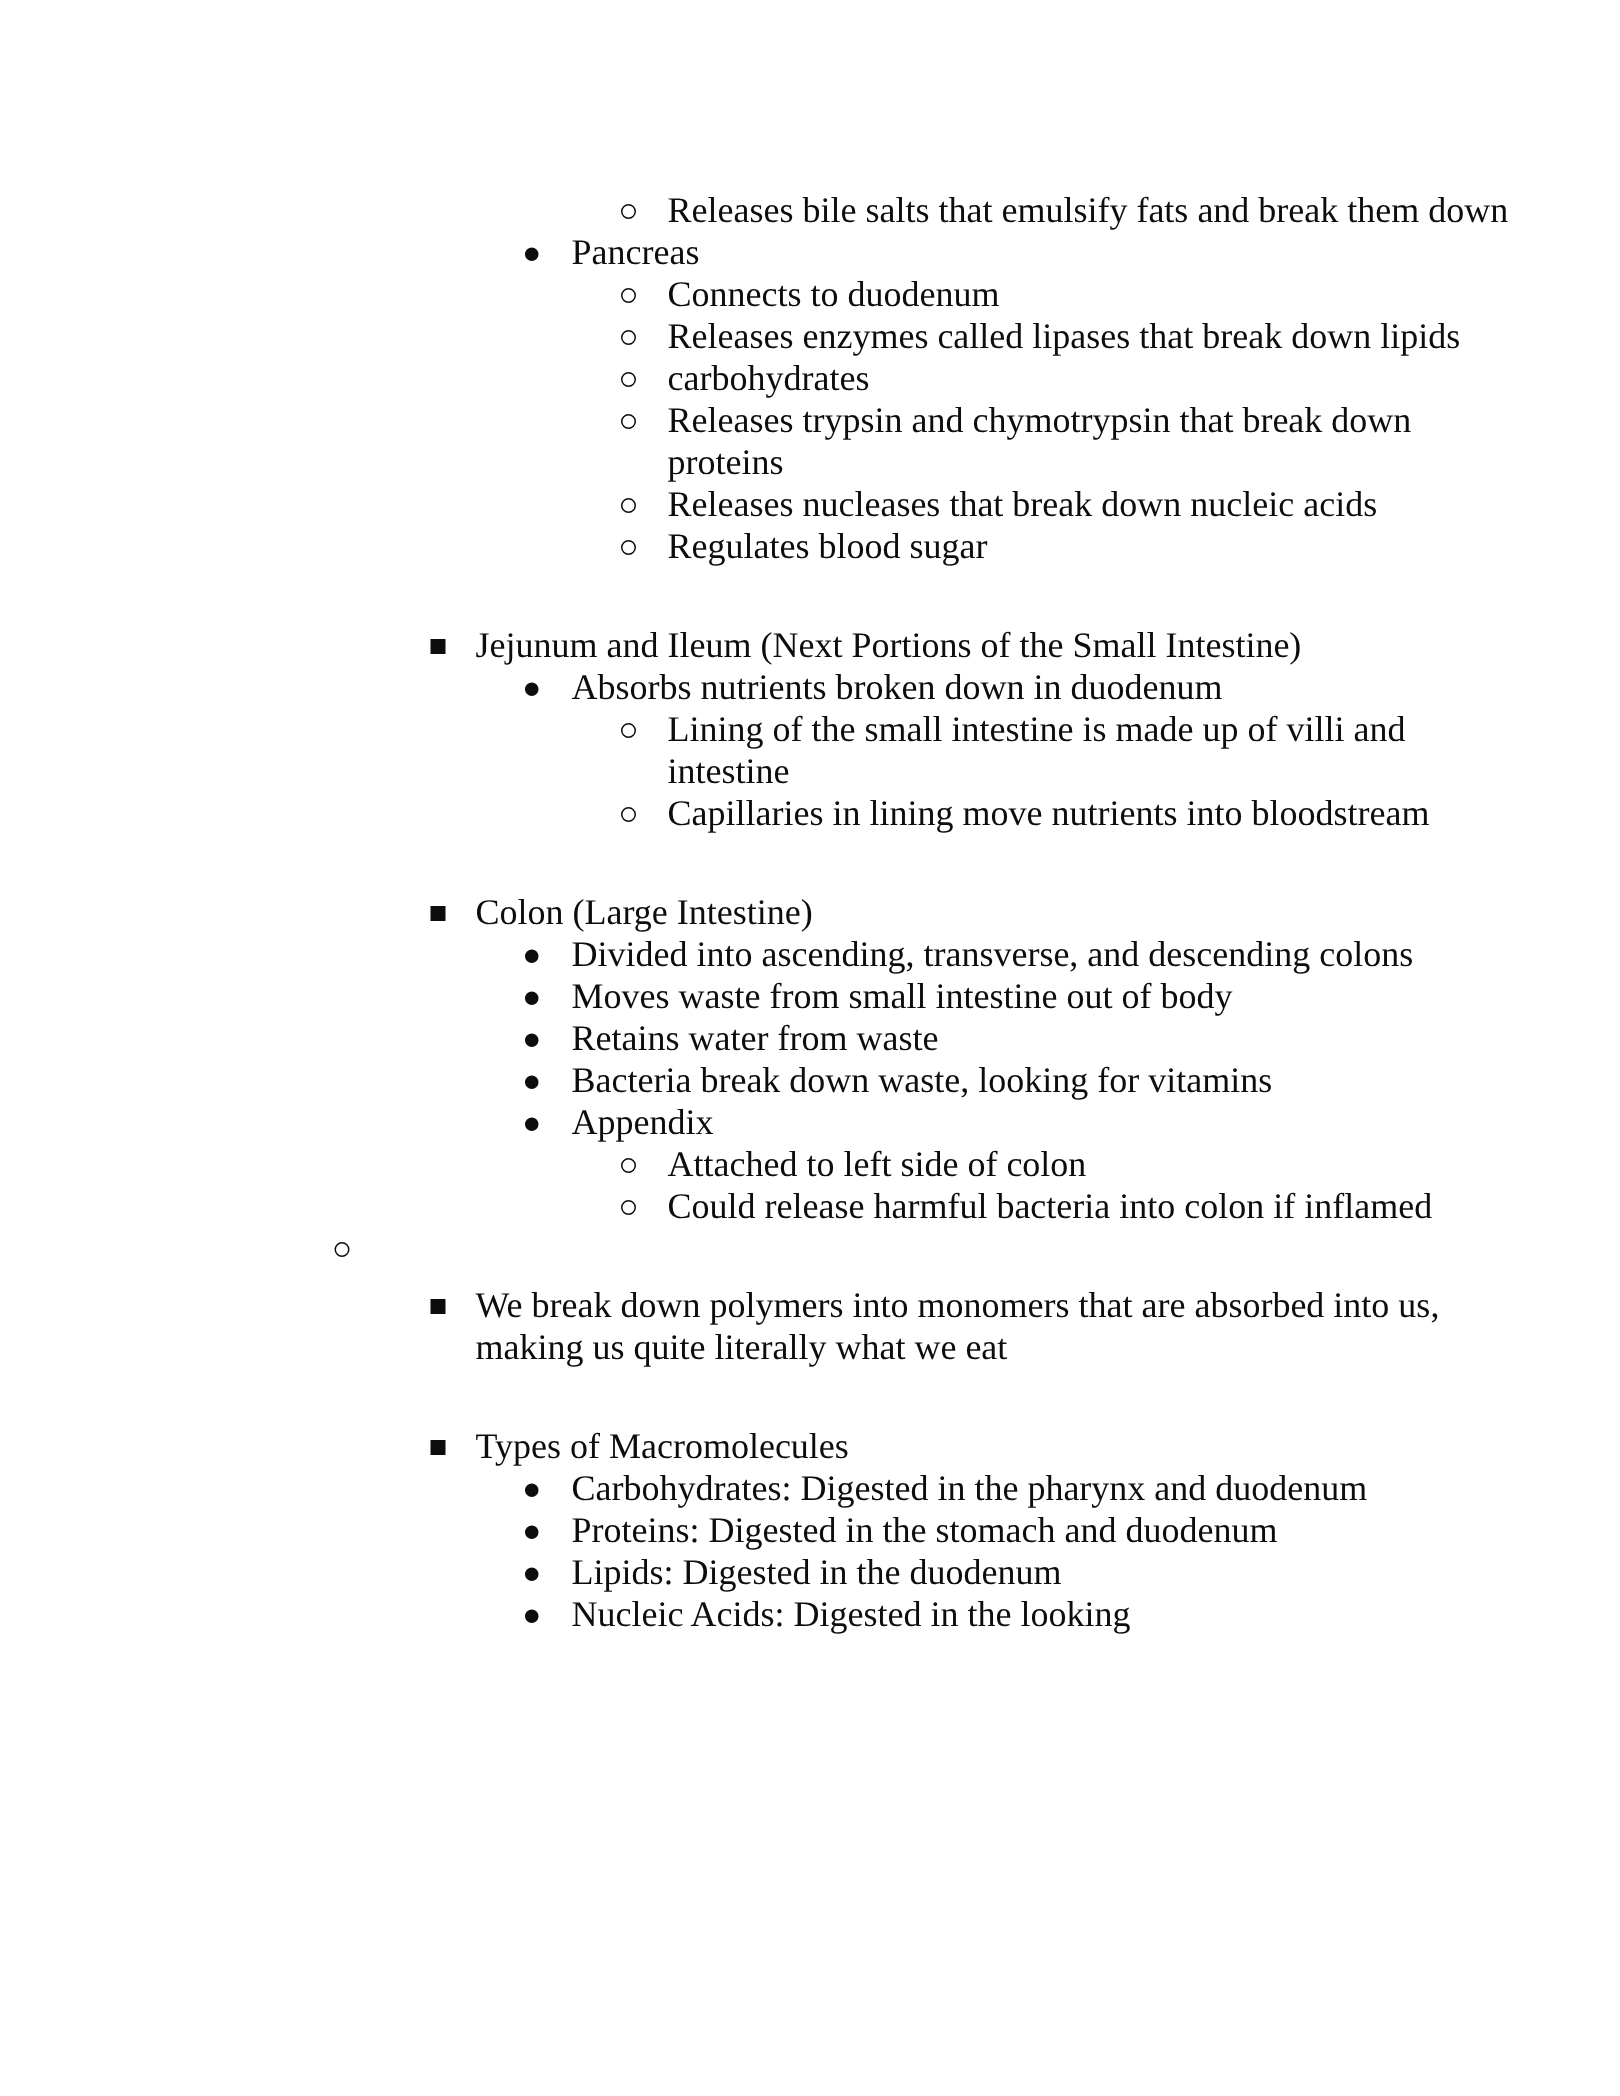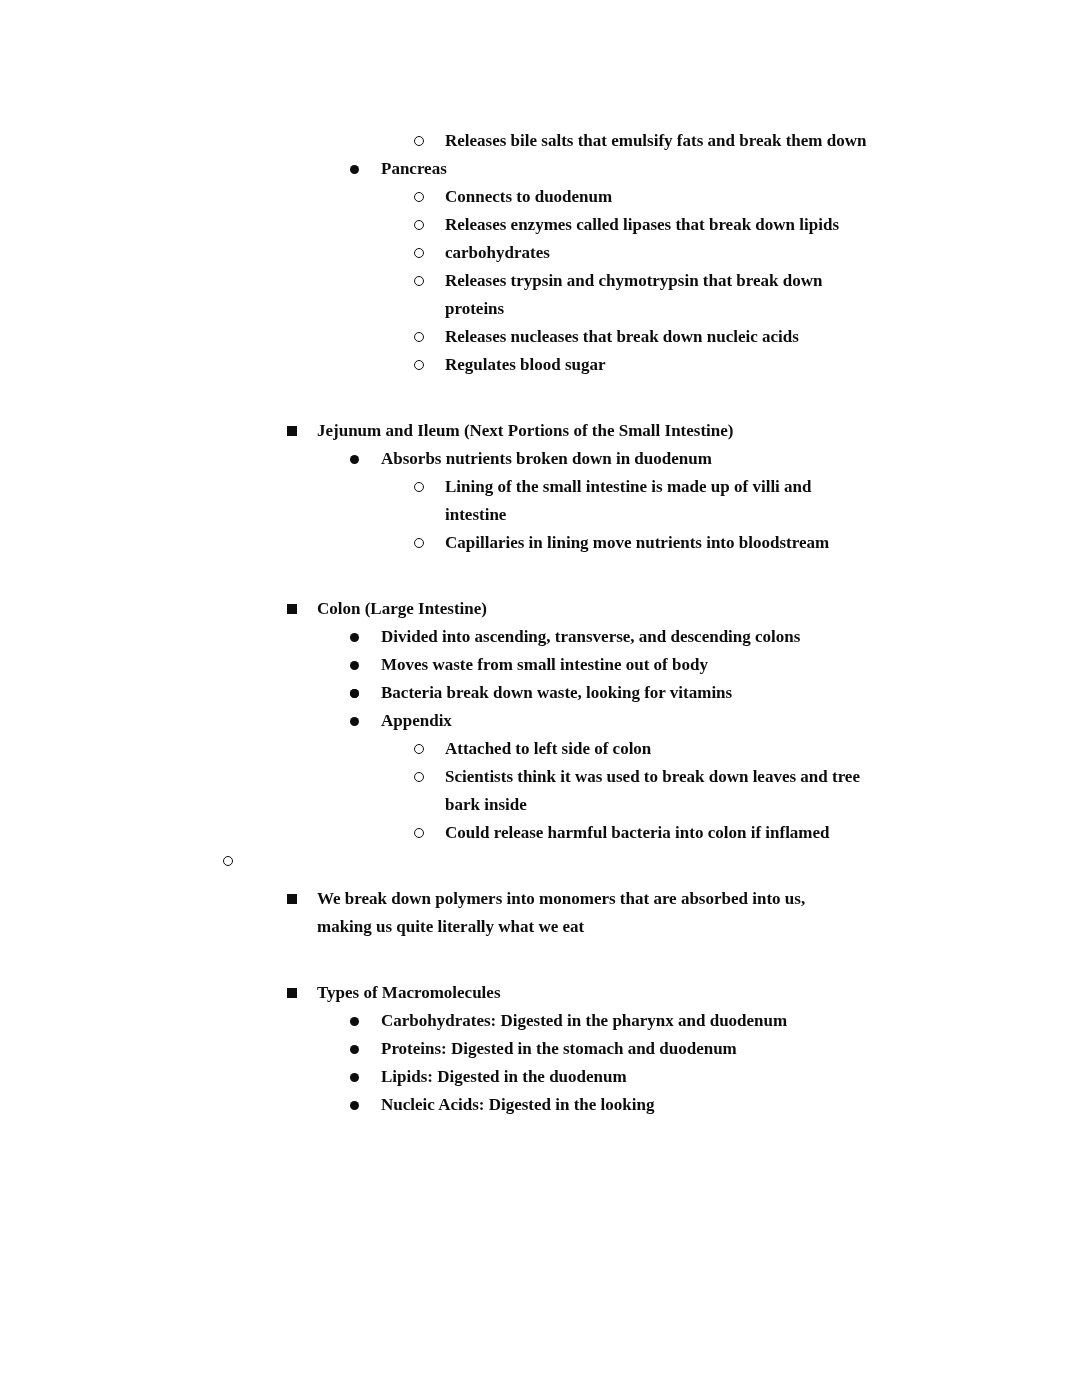--- a/index.html
+++ b/index.html
@@ -13,24 +13,23 @@
     height: 1397px;
     background: #ffffff;
     overflow: hidden;
   }
   .doc {
     position: absolute;
     top: 127px;
     left: 0;
     width: 1000px;
     font-family: "Liberation Serif", "DejaVu Serif", serif;
-    font-size: 17px;
+    font-size: 24px;
     line-height: 28px;
     color: #0d0d0d;
-    font-weight: bold;
   }
   .item { position: relative; }
   .line { white-space: nowrap; }
   
   .lv2 { padding-left: 254px; }
   .lv3 { padding-left: 317px; margin-top: 38px; }
   .lv4 { padding-left: 381px; }
   .lv5 { padding-left: 445px; }
   
   .bullet { position: absolute; display: block; }
@@ -106,37 +105,33 @@
         <div class="item lv4">
           <span class="bullet b-disc"></span>
           <div class="line">Divided into ascending, transverse, and descending colons</div>
         </div>
         <div class="item lv4">
           <span class="bullet b-disc"></span>
           <div class="line">Moves waste from small intestine out of body</div>
         </div>
         <div class="item lv4">
           <span class="bullet b-disc"></span>
+          <div class="line">Retains water from waste</div>
         </div>
         <div class="item lv4">
           <span class="bullet b-disc"></span>
           <div class="line">Bacteria break down waste, looking for vitamins</div>
         </div>
         <div class="item lv4">
           <span class="bullet b-disc"></span>
           <div class="line">Appendix</div>
         </div>
         <div class="item lv5">
           <span class="bullet b-circle"></span>
           <div class="line">Attached to left side of colon</div>
-        </div>
-        <div class="item lv5">
-          <span class="bullet b-circle"></span>
-          <div class="line">Scientists think it was used to break down leaves and tree</div>
-          <div class="line">bark inside</div>
         </div>
         <div class="item lv5">
           <span class="bullet b-circle"></span>
           <div class="line">Could release harmful bacteria into colon if inflamed</div>
         </div>
         <div class="item lv2">
           <span class="bullet b-circle"></span>
         </div>
         <div class="item lv3">
           <span class="bullet b-square"></span>

